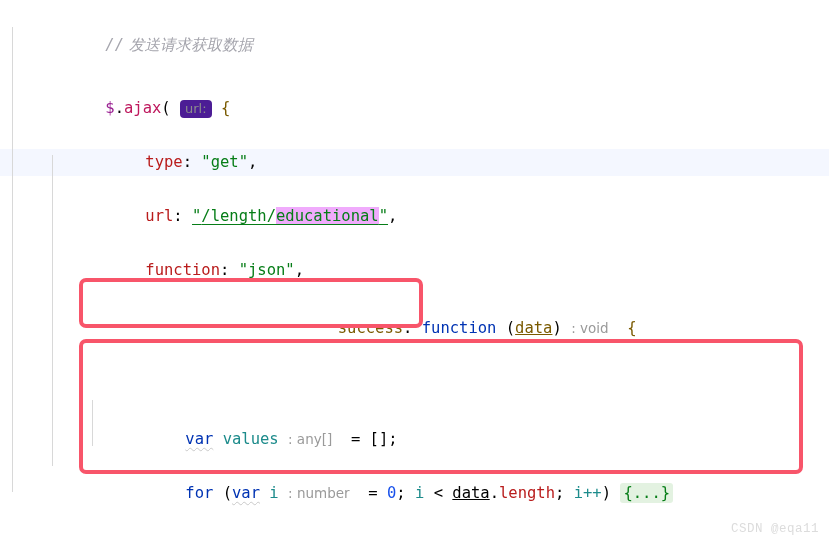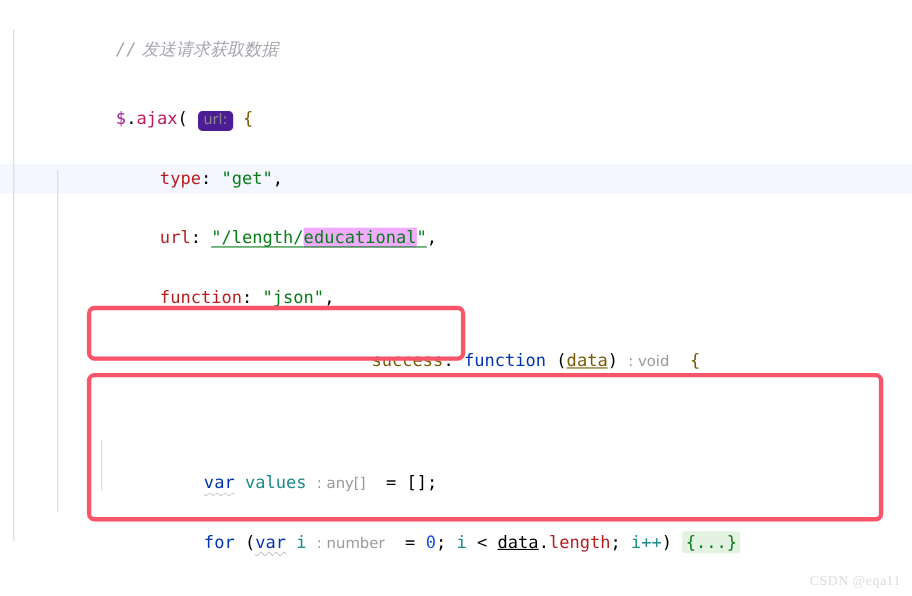--- a/index.html
+++ b/index.html
@@ -93,21 +93,21 @@
     background:transparent;
     z-index:10;
     pointer-events:none;
   }
 
   
   .watermark{
     position:absolute;
     right:10px;bottom:6px;
     color:#dcdcdc;
-    font-family:Liberation Serif, serif;
+    font-family:Liberation Mono, monospace;
     font-size:12.5px;
     letter-spacing:.5px;
     z-index:20;
   }
 </style>
 </head>
 <body>
 
 <div id="editor">
 

